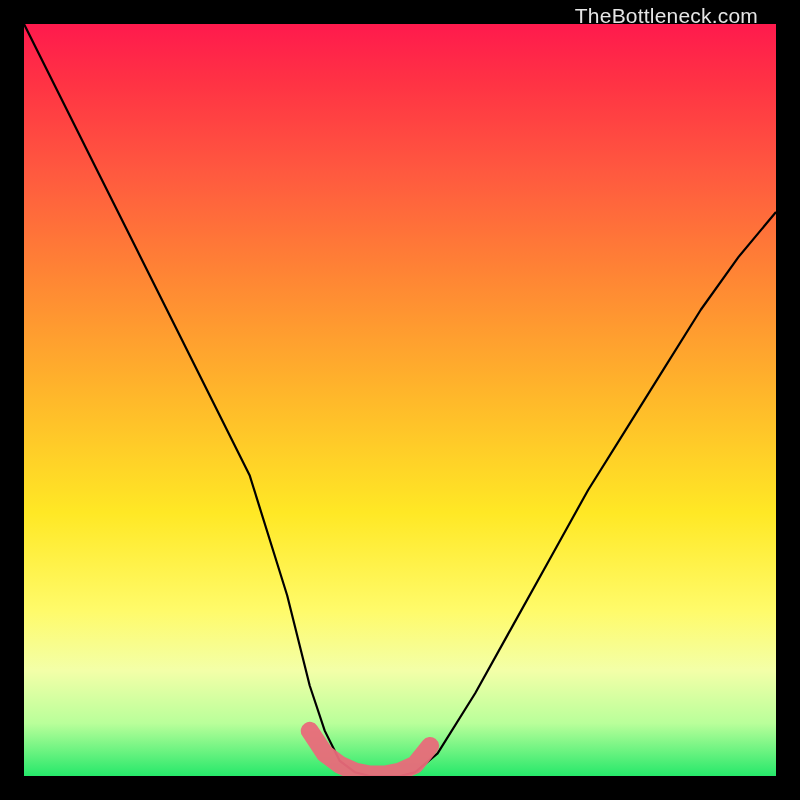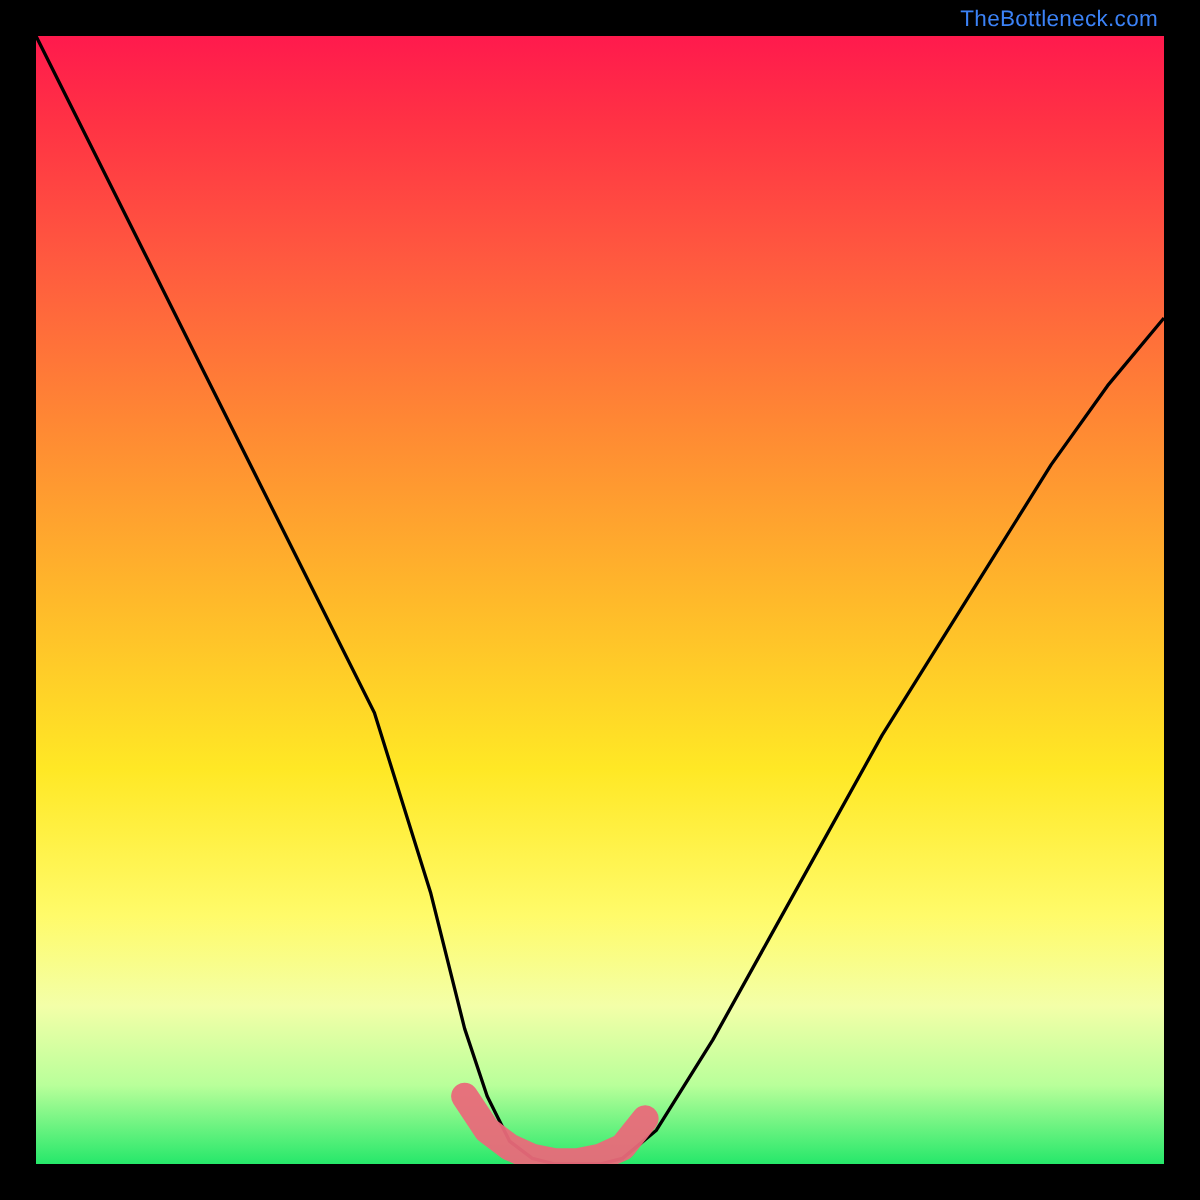--- a/index.html
+++ b/index.html
@@ -25,23 +25,23 @@
       #ffb92a 50%,
       #ffe825 65%,
       #fffb6a 78%,
       #f3ffa8 86%,
       #b9ff9a 93%,
       #26e86a 100%);
   }
   .watermark {
     position: absolute;
     top: 4px;
-    right: 28px;
-    color: #3b82f6;
-    font-size: 15px;
+    right: 42px;
+    color: #e5e5e5;
+    font-size: 21px;
     font-weight: 500;
     letter-spacing: 0.2px;
   }
   svg { display: block; }
 </style>
 </head>
 <body>
 
 <div class="frame">
   <svg viewBox="0 0 752 752" width="752" height="752">

